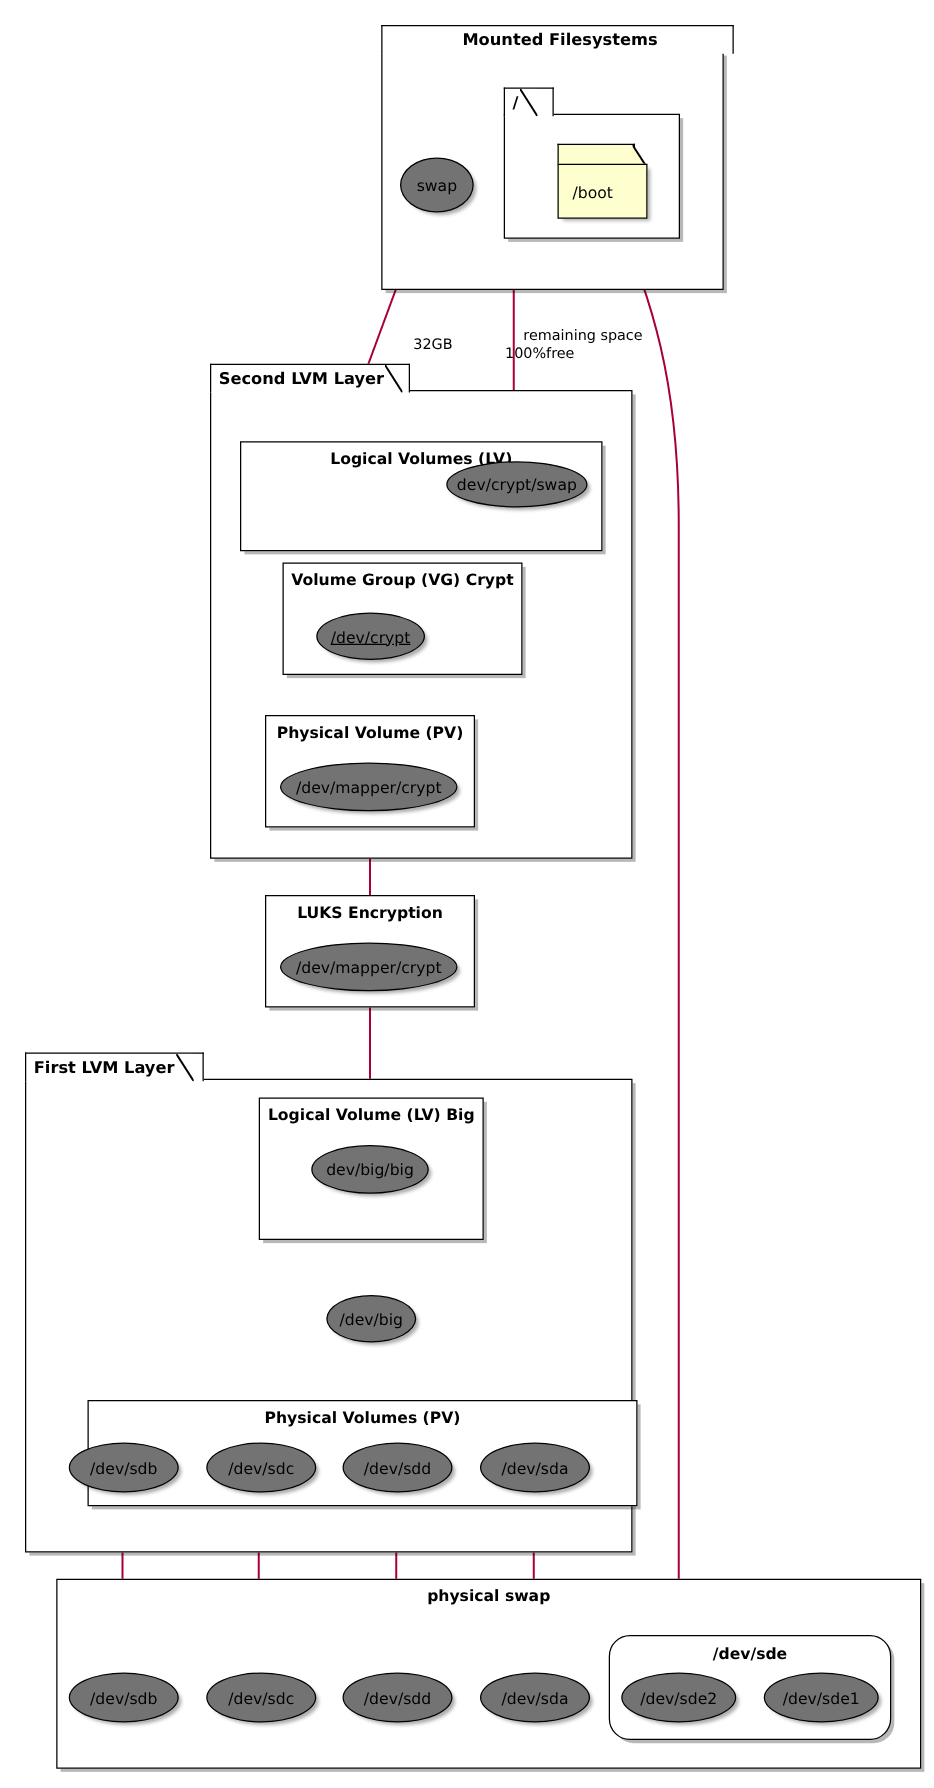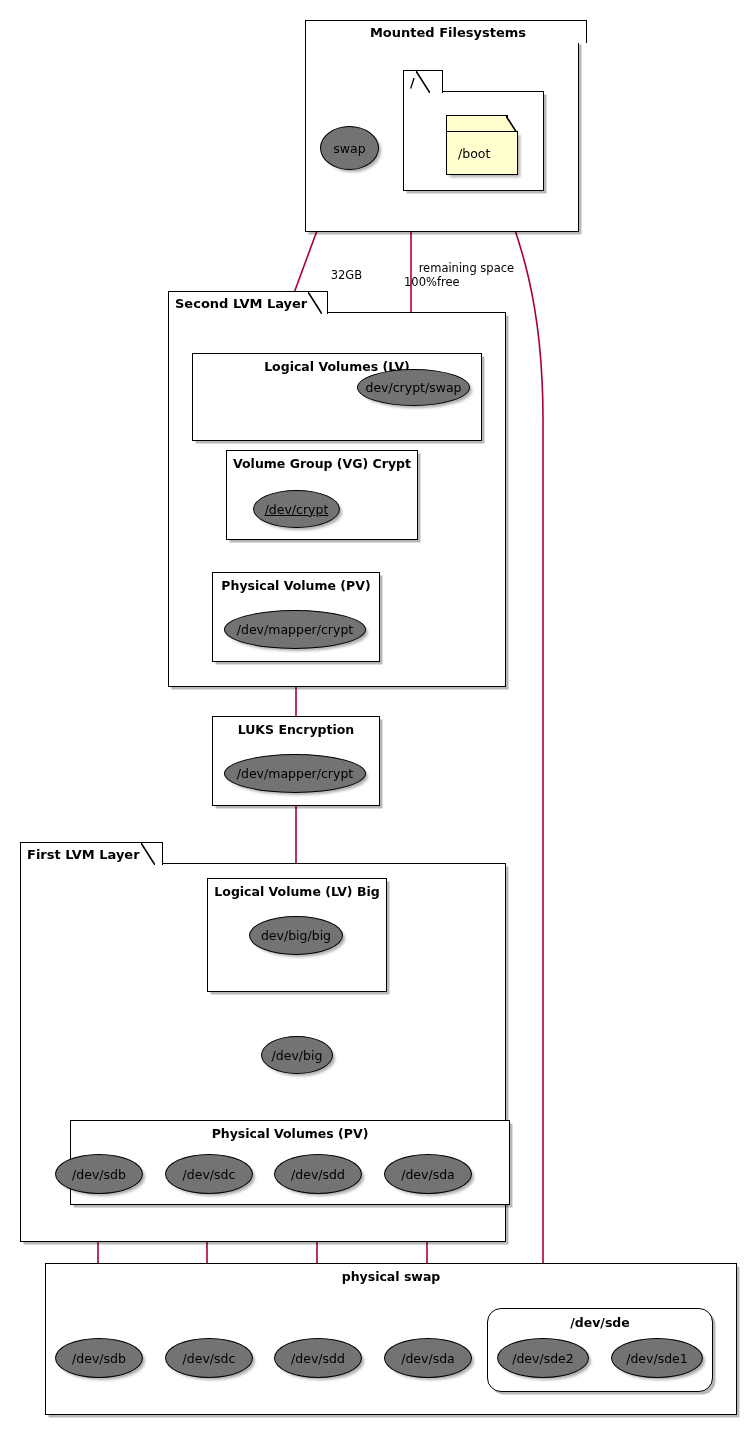--- a/index.html
+++ b/index.html
@@ -231,21 +231,21 @@
     <span>/dev/sdd</span>
   </div>
   <div class="ell" style="left:384px;top:1154px;width:88px;height:40px;">
     <span>/dev/sda</span>
   </div>
 
   <div class="rect" style="left:45px;top:1263px;width:692px;height:152px;">
     <div class="rect-title">physical swap</div>
   </div>
 
-  <div class="rect rounded" style="left:487px;top:1308px;width:226px;height:84px;">
+  <div class="rect rounded" style="left:487px;top:1308px;width:226px;height:84px;border-radius:17px;">
     <div class="rect-title">/dev/sde</div>
   </div>
 
   <div class="ell" style="left:55px;top:1338px;width:88px;height:40px;">
     <span>/dev/sdb</span>
   </div>
   <div class="ell" style="left:165px;top:1338px;width:88px;height:40px;">
     <span>/dev/sdc</span>
   </div>
   <div class="ell" style="left:274px;top:1338px;width:88px;height:40px;">

